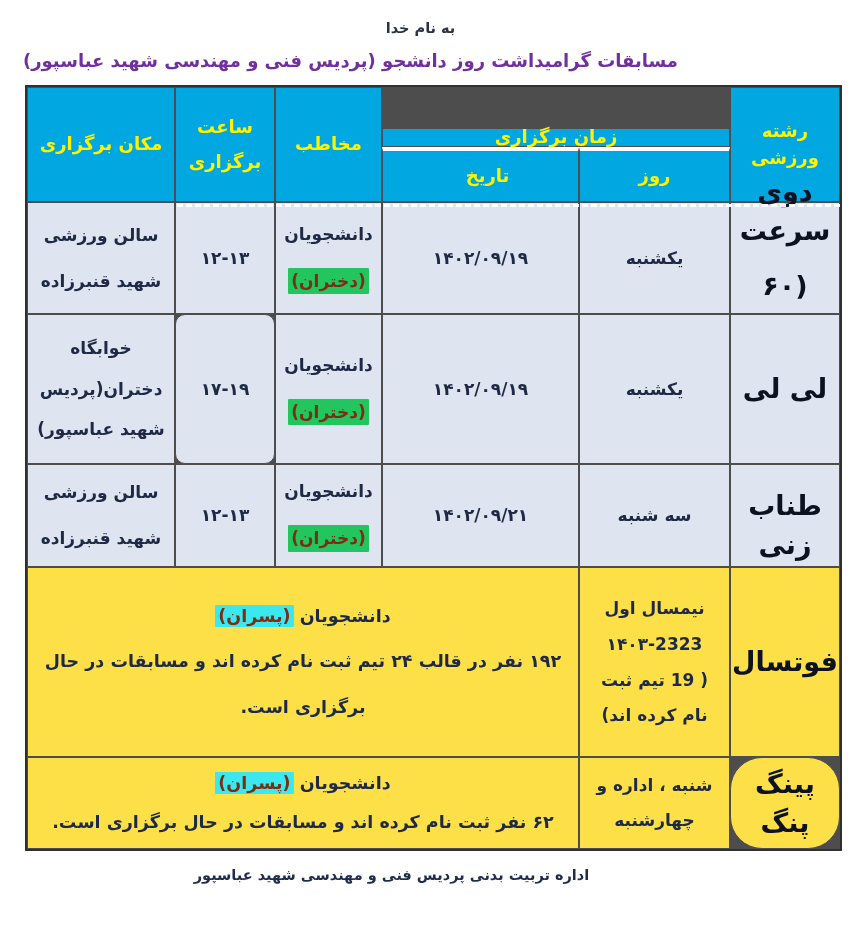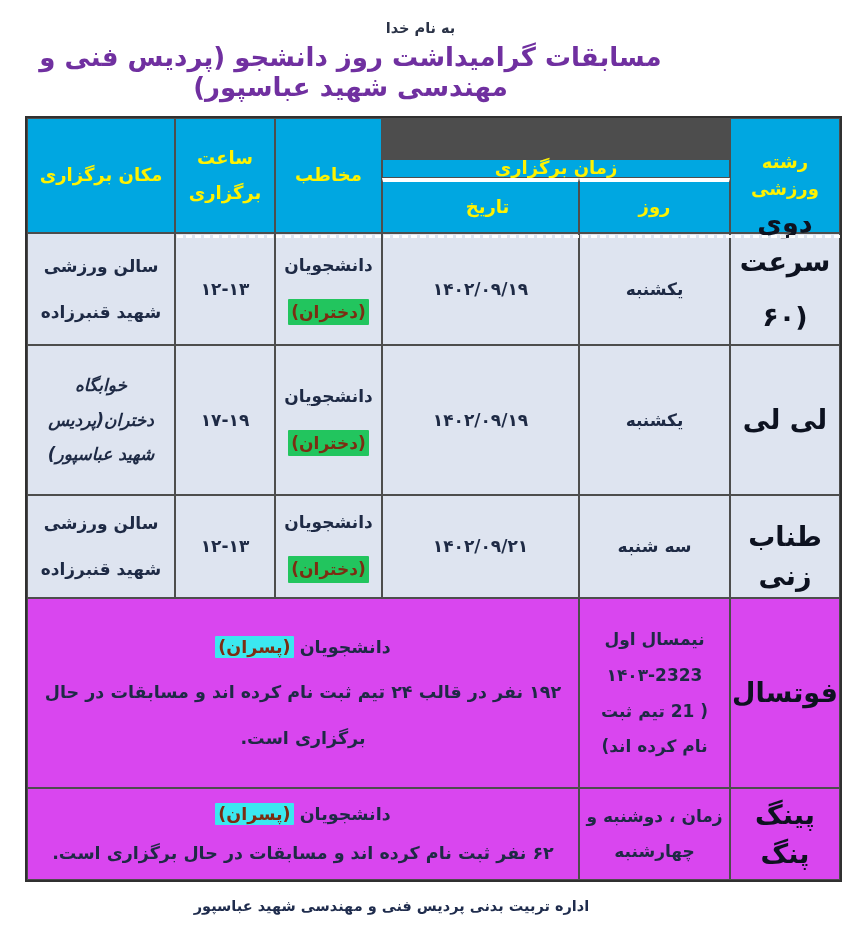--- a/index.html
+++ b/index.html
@@ -9,22 +9,22 @@
     -webkit-font-smoothing:antialiased;
   }
   .page{width:701px;height:939px;position:relative;background:#fff;}
 
   
   .basmala{
     padding-top:20px;text-align:center;position:relative;left:70px;
     font-size:14.5px;font-weight:700;color:#2b3347;
   }
   .doc-title{
-    margin-top:6px;text-align:center;direction:rtl;
-    font-size:26px;font-weight:800;color:#7030A0;
+    margin-top:14px;text-align:center;direction:rtl;
+    font-size:18px;font-weight:800;color:#7030A0;
   }
 
   
   .tbl{
     position:relative;
     margin:14px 0 0 25px;
     width:813px;
     display:grid;
     direction:rtl;                     
     grid-template-columns:110px 151px 197px 107px 100px 148px;
@@ -36,21 +36,21 @@
   .c{
     border:1px solid #4d4d4d;
     display:flex;flex-direction:column;align-items:center;justify-content:center;
     text-align:center;direction:rtl;
     background:#DEE4F0;
     color:#1E2A45;font-weight:700;font-size:17px;line-height:1.45;
     padding:2px 4px;box-sizing:border-box;gap:21px;
   }
   .head{background:#00A7E1;color:#FFF200;font-size:18px;font-weight:800;gap:8px;}
   .sub{border-top:4px solid #ffffff;}
-  .green{background:#d946ef;}
+  .green{background:#fde047;}
   .sport{font-size:27px;font-weight:800;color:#0d1220;letter-spacing:0;gap:16px;}
   .ln{display:block;}
   .num{direction:ltr;unicode-bidi:embed;}
   .hl-y{background:#22c55e;color:#7C2D12;padding:1px 3px;border-radius:1px;}
   .hl-c{background:#3BE8F0;color:#7C2D12;padding:1px 3px;border-radius:1px;}
   .info-line{font-size:17.5px;}
   .dash{
     position:absolute;top:117px;left:150px;right:0;height:0;
     border-top:3px dashed rgba(255,255,255,.95);z-index:3;pointer-events:none;
   }
@@ -124,24 +124,24 @@
     <div class="c" style="grid-column:2;grid-row:4;">
       <span class="ln">یکشنبه</span>
     </div>
     <div class="c" style="grid-column:3;grid-row:4;">
       <span class="ln num">۱۴۰۲/۰۹/۱۹</span>
     </div>
     <div class="c" style="grid-column:4;grid-row:4;">
       <span class="ln">دانشجویان</span>
       <span class="ln hl-y">(دختران)</span>
     </div>
-    <div class="c" style="grid-column:5;grid-row:4;">
+    <div class="c" style="grid-column:5;grid-row:4;border-radius:10px;">
       <span class="ln num">۱۷-۱۹</span>
     </div>
-    <div class="c" style="grid-column:6;grid-row:4;gap:10px;font-style:italic;">
+    <div class="c" style="grid-column:6;grid-row:4;gap:16px;">
       <span class="ln">خوابگاه</span>
       <span class="ln">دختران(پردیس</span>
       <span class="ln">شهید عباسپور)</span>
     </div>
 
     <div class="c sport" style="grid-column:1;grid-row:5;justify-content:flex-end;">
       <span class="ln">طناب زنی</span>
     </div>
     <div class="c" style="grid-column:2;grid-row:5;">
       <span class="ln">سه شنبه</span>
@@ -160,37 +160,37 @@
       <span class="ln">سالن ورزشی</span>
       <span class="ln">شهید قنبرزاده</span>
     </div>
 
     <div class="c sport green" style="grid-column:1;grid-row:6;">
       <span class="ln">فوتسال</span>
     </div>
     <div class="c green" style="grid-column:2;grid-row:6;gap:11px;">
       <span class="ln">نیمسال اول</span>
       <span class="ln num">۱۴۰۳-2323</span>
-      <span class="ln">( 21 تیم ثبت</span>
+      <span class="ln">( 19 تیم ثبت</span>
       <span class="ln">نام کرده اند)</span>
     </div>
     <div class="c green" style="grid-column:3/7;grid-row:6;gap:20px;">
       <span class="ln info-line">
         <span>دانشجویان</span>
         <span class="hl-c">(پسران)</span>
       </span>
       <span class="ln info-line">۱۹۲ نفر در قالب ۲۴ تیم ثبت نام کرده اند و مسابقات در حال</span>
       <span class="ln info-line">برگزاری است.</span>
     </div>
 
-    <div class="c sport green" style="grid-column:1;grid-row:7;">
+    <div class="c sport green" style="grid-column:1;grid-row:7;border-radius:32px;">
       <span class="ln">پینگ پنگ</span>
     </div>
     <div class="c green" style="grid-column:2;grid-row:7;gap:10px;">
-      <span class="ln">زمان ، دوشنبه و</span>
+      <span class="ln">شنبه ، اداره و</span>
       <span class="ln">چهارشنبه</span>
     </div>
     <div class="c green" style="grid-column:3/7;grid-row:7;gap:14px;">
       <span class="ln info-line">
         <span>دانشجویان</span>
         <span class="hl-c">(پسران)</span>
       </span>
       <span class="ln info-line">۶۲ نفر ثبت نام کرده اند و مسابقات در حال برگزاری است.</span>
     </div>
 

